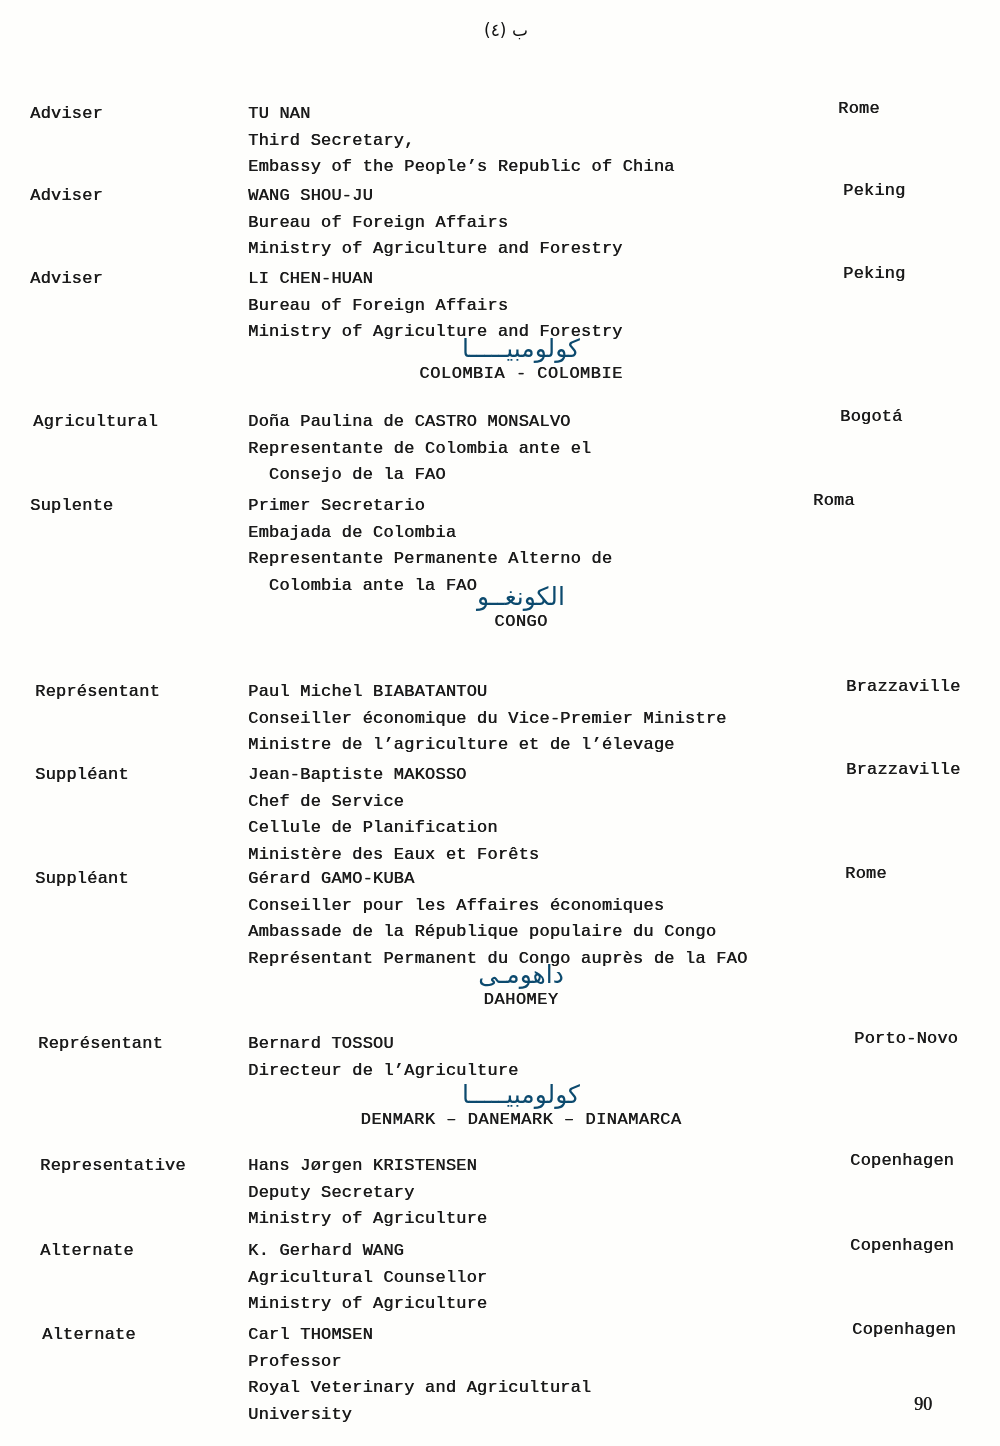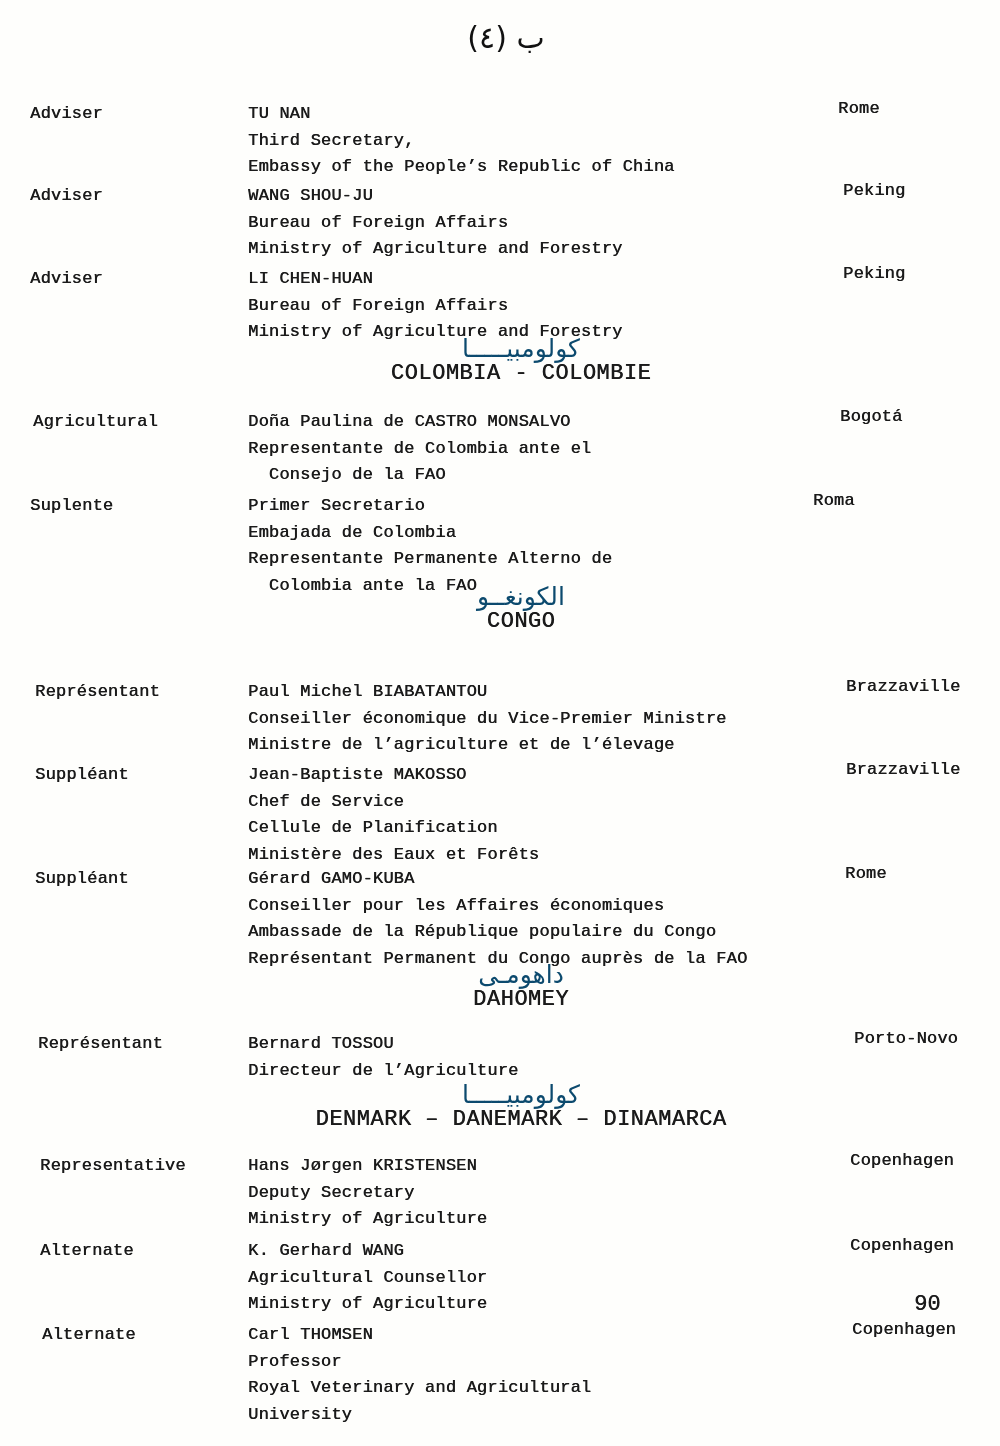--- a/index.html
+++ b/index.html
@@ -11,35 +11,35 @@
     font-family:"Liberation Mono","DejaVu Sans Mono",monospace;
     color:#1b1b1b;
   }
   .mono { font-size:17px; line-height:26.5px; letter-spacing:0.2px;
           text-shadow:0.5px 0 0 currentColor; white-space:pre; }
   .arabic { font-family:"DejaVu Sans",sans-serif; direction:rtl; unicode-bidi:isolate; }
 
   .page-label {
     position:absolute; top:20px; left:0; width:100%;
     text-align:center; padding-left:12px;
-    font-size:30px; color:#111;
+    font-size:17px; color:#111;
   }
 
   .entry { position:absolute; left:0; width:100%; height:0; }
   .role  { position:absolute; top:0; }
   .lines { position:absolute; left:248px; top:0; width:600px; }
   .city  { position:absolute; top:-5px; }
 
   .country { position:absolute; left:0; width:100%; text-align:center; padding-left:42px; }
   .country .arabic { font-size:25px; line-height:30px; color:#0c4a6e; }
-  .country .latin  { font-size:22px; line-height:20px; letter-spacing:0.5px;
+  .country .latin  { font-size:17px; line-height:20px; letter-spacing:0.5px;
                      text-shadow:0.5px 0 0 currentColor; }
 
-  .page-number { position:absolute; left:914px; top:1292px; font-size:22px;
-                 text-shadow:0.5px 0 0 currentColor; }
+  .page-number { position:absolute; left:914px; top:1394px; font-size:18px;
+                 text-shadow:0.5px 0 0 currentColor;font-family:Liberation Serif, serif; }
 </style>
 </head>
 <body>
 
 <div class="page">
 
   <div class="page-label arabic" dir="rtl">ب (٤)</div>
 
   <div class="entry" style="top:101px">
     <div class="role mono" style="left:30px">Adviser</div>

